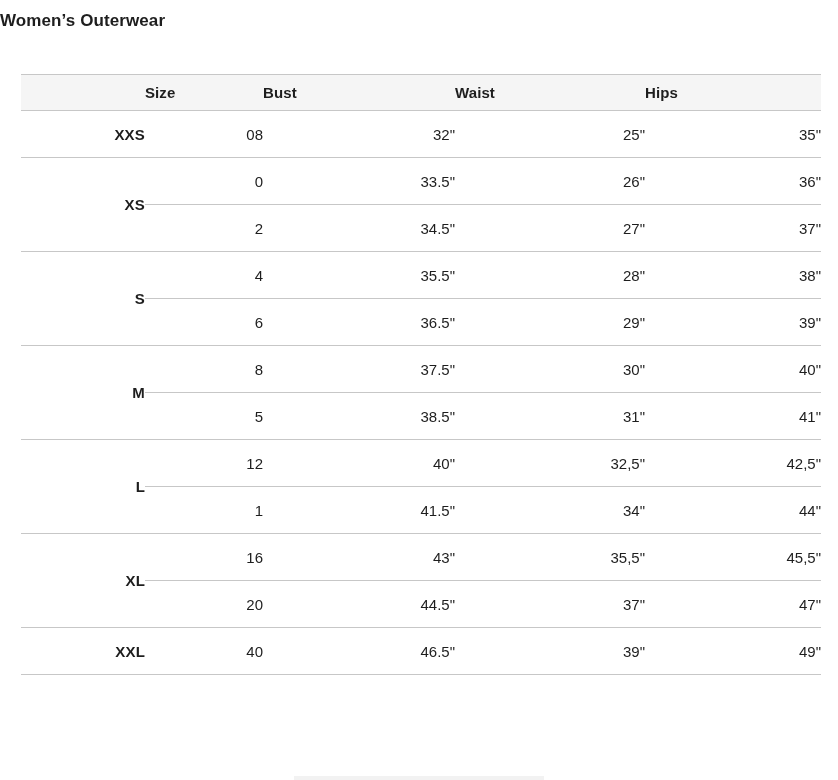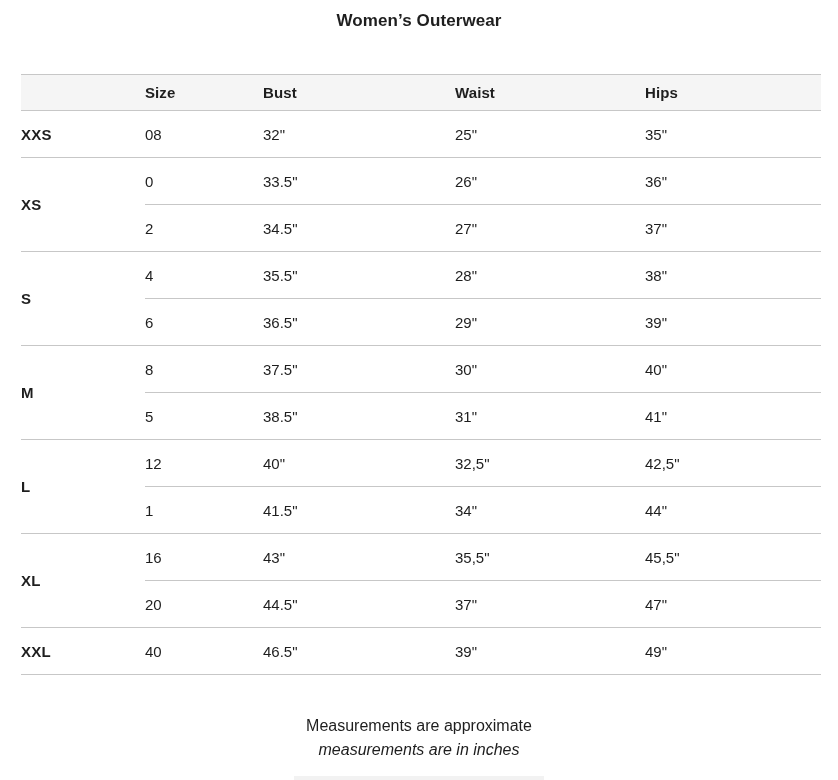--- a/index.html
+++ b/index.html
@@ -16,21 +16,20 @@
   .page {
     position: relative;
     width: 838px;
     height: 780px;
     overflow: hidden;
     background: #fff;
   }
   .title {
     margin: 0;
     padding-top: 11px;
-    text-align: center;
     font-size: 17px;
     line-height: 20px;
     font-weight: 700;
     letter-spacing: 0.1px;
   }
   table.size-table {
     border-collapse: collapse;
     table-layout: fixed;
     width: 800px;
     margin: 43px 0 0 21px;
@@ -49,21 +48,21 @@
     font-weight: 700;
     text-align: left;
     padding: 0;
     letter-spacing: 0.1px;
   }
   .size-table tbody td {
     border-bottom: 1px solid var(--border);
     height: 47px;
     font-size: 15px;
     font-weight: 400;
-    text-align: left;
+    text-align: right;
     vertical-align: middle;
     padding: 0;
   }
   .size-table tbody td.group-label {
     font-weight: 700;
     letter-spacing: 0.2px;
   }
   .footer {
     margin-top: 41px;
     text-align: center;
@@ -190,20 +189,16 @@
         <tr>
           <td class="group-label" rowspan="1">XXL</td>
           <td>40</td>
           <td>46.5"</td>
           <td>39"</td>
           <td>49"</td>
         </tr>
       </tbody>
   </table>
 
-  <div class="footer">
-    <div class="footer-line1">Measurements are approximate</div>
-    <div class="footer-line2">measurements are in inches</div>
-  </div>
 
   <div class="clip-artifact"></div>
 
 </div>
 
 </body></html>

